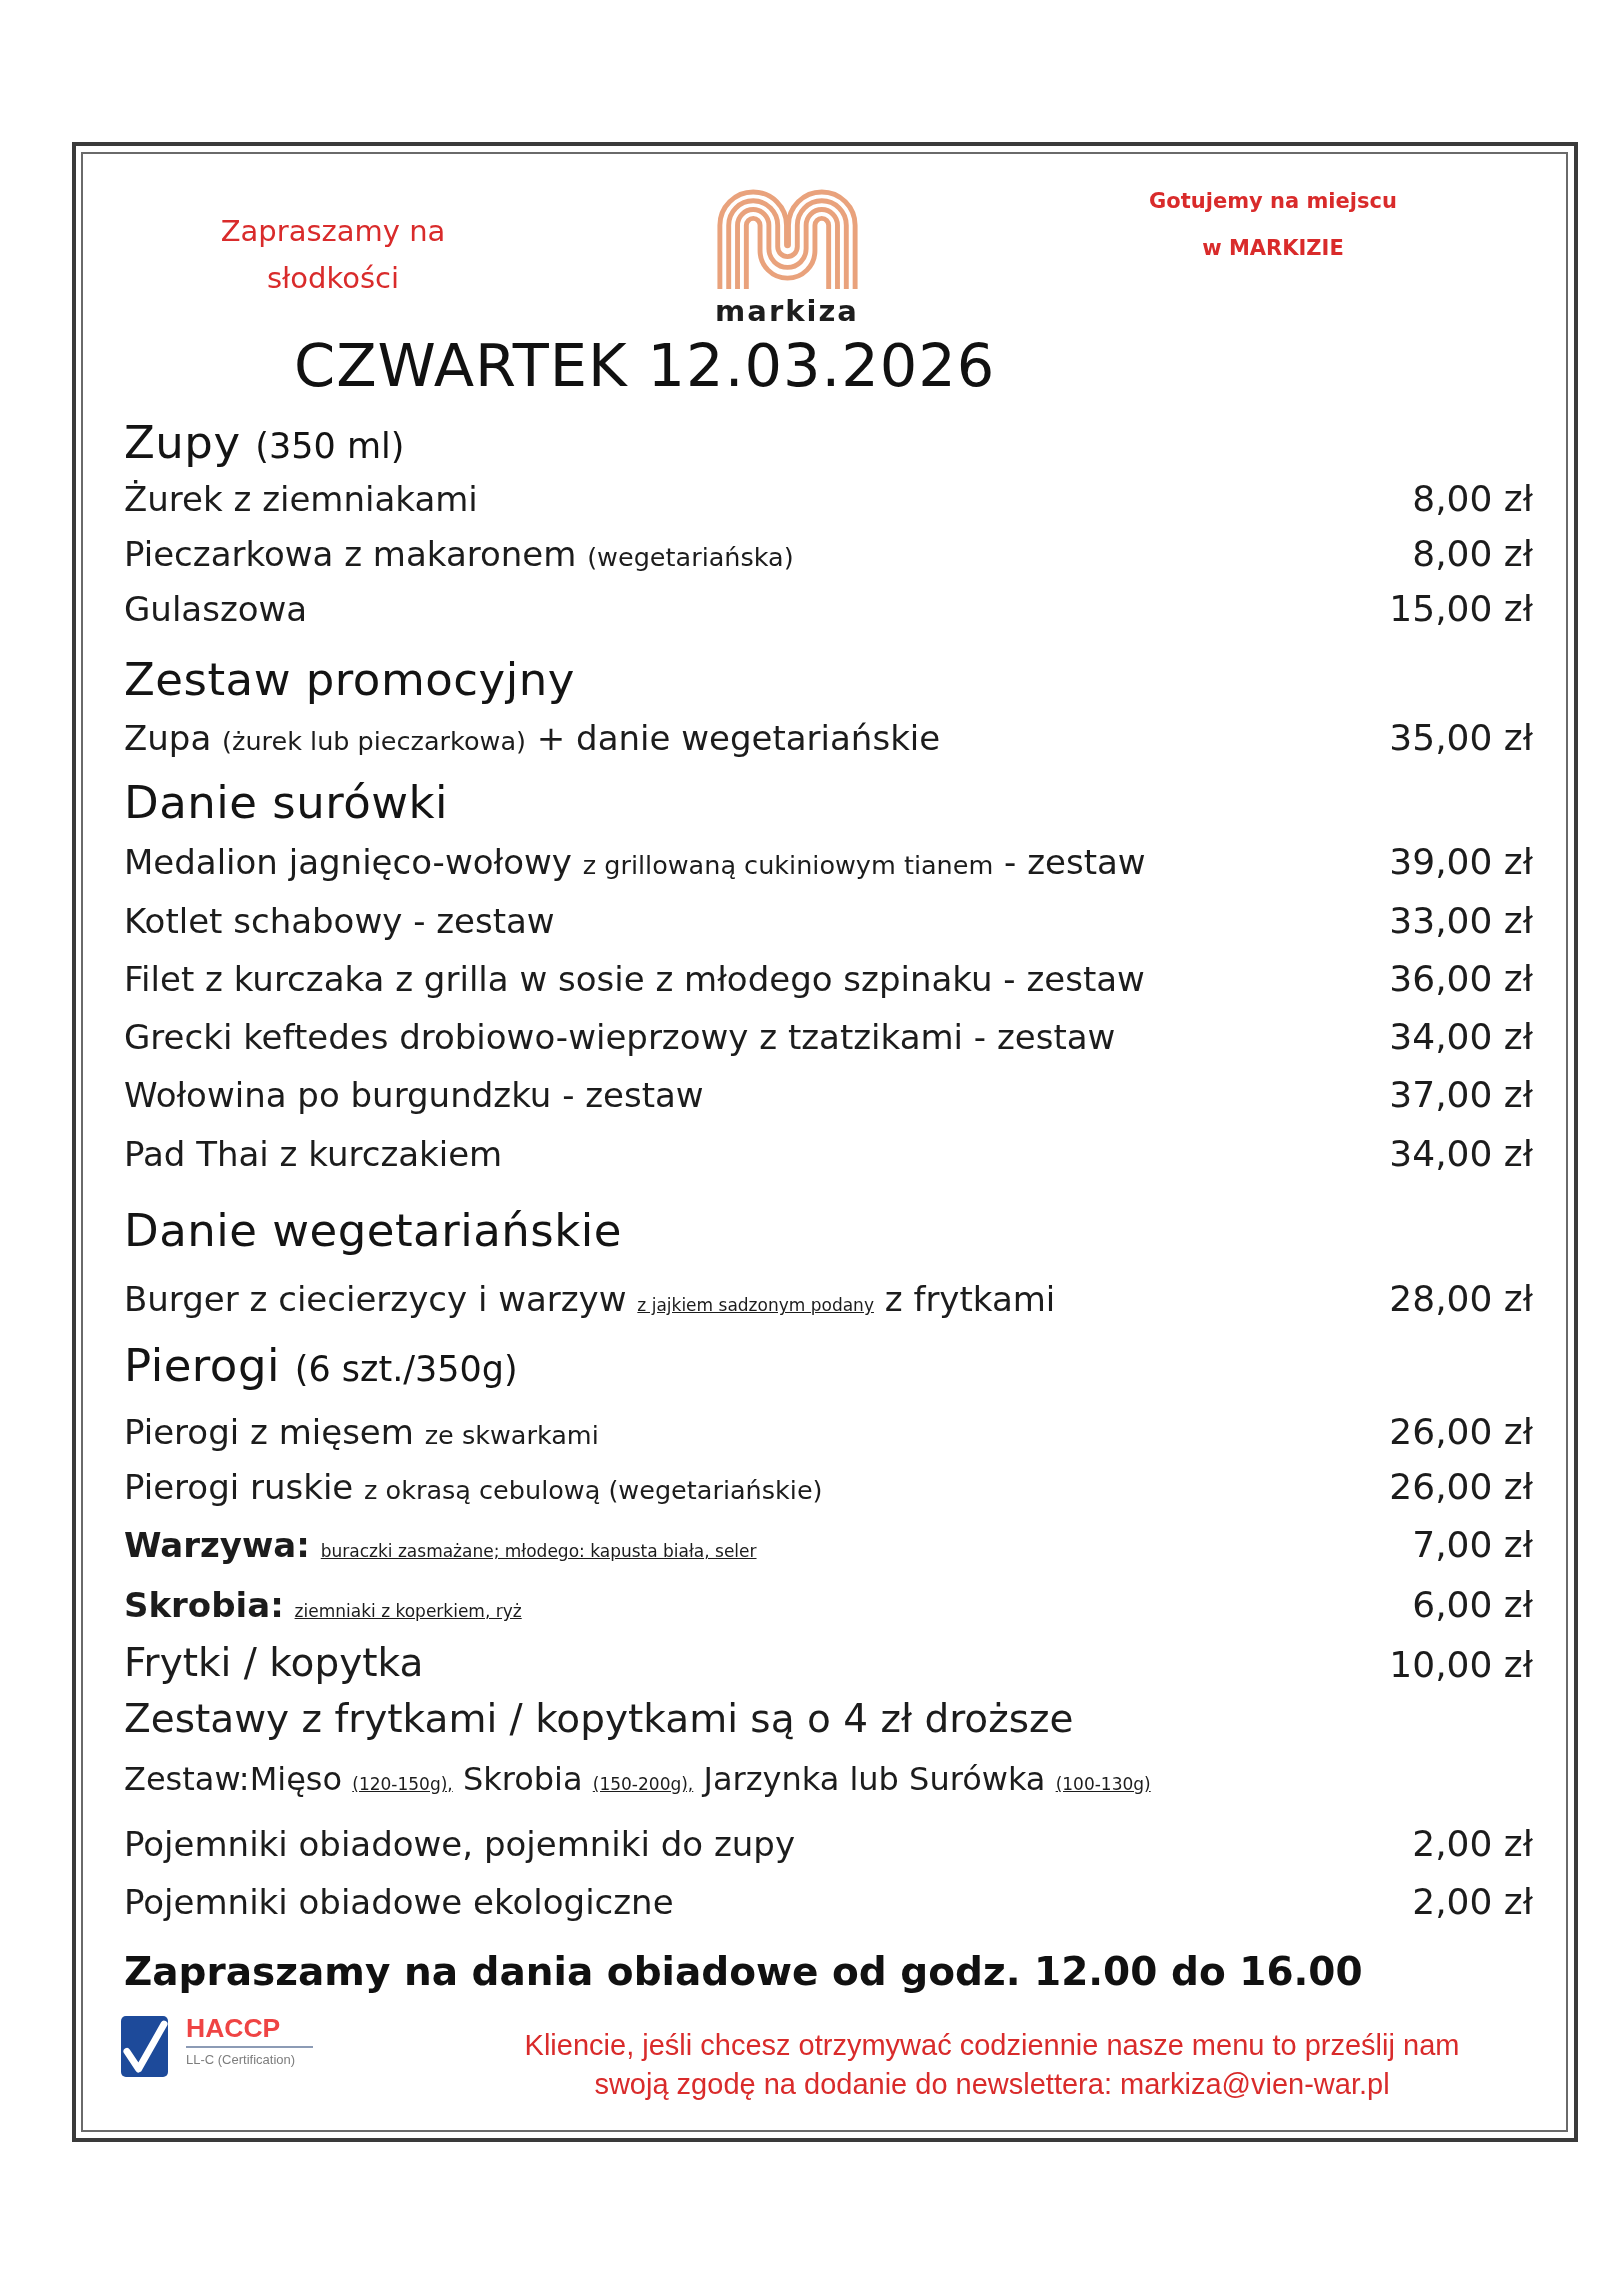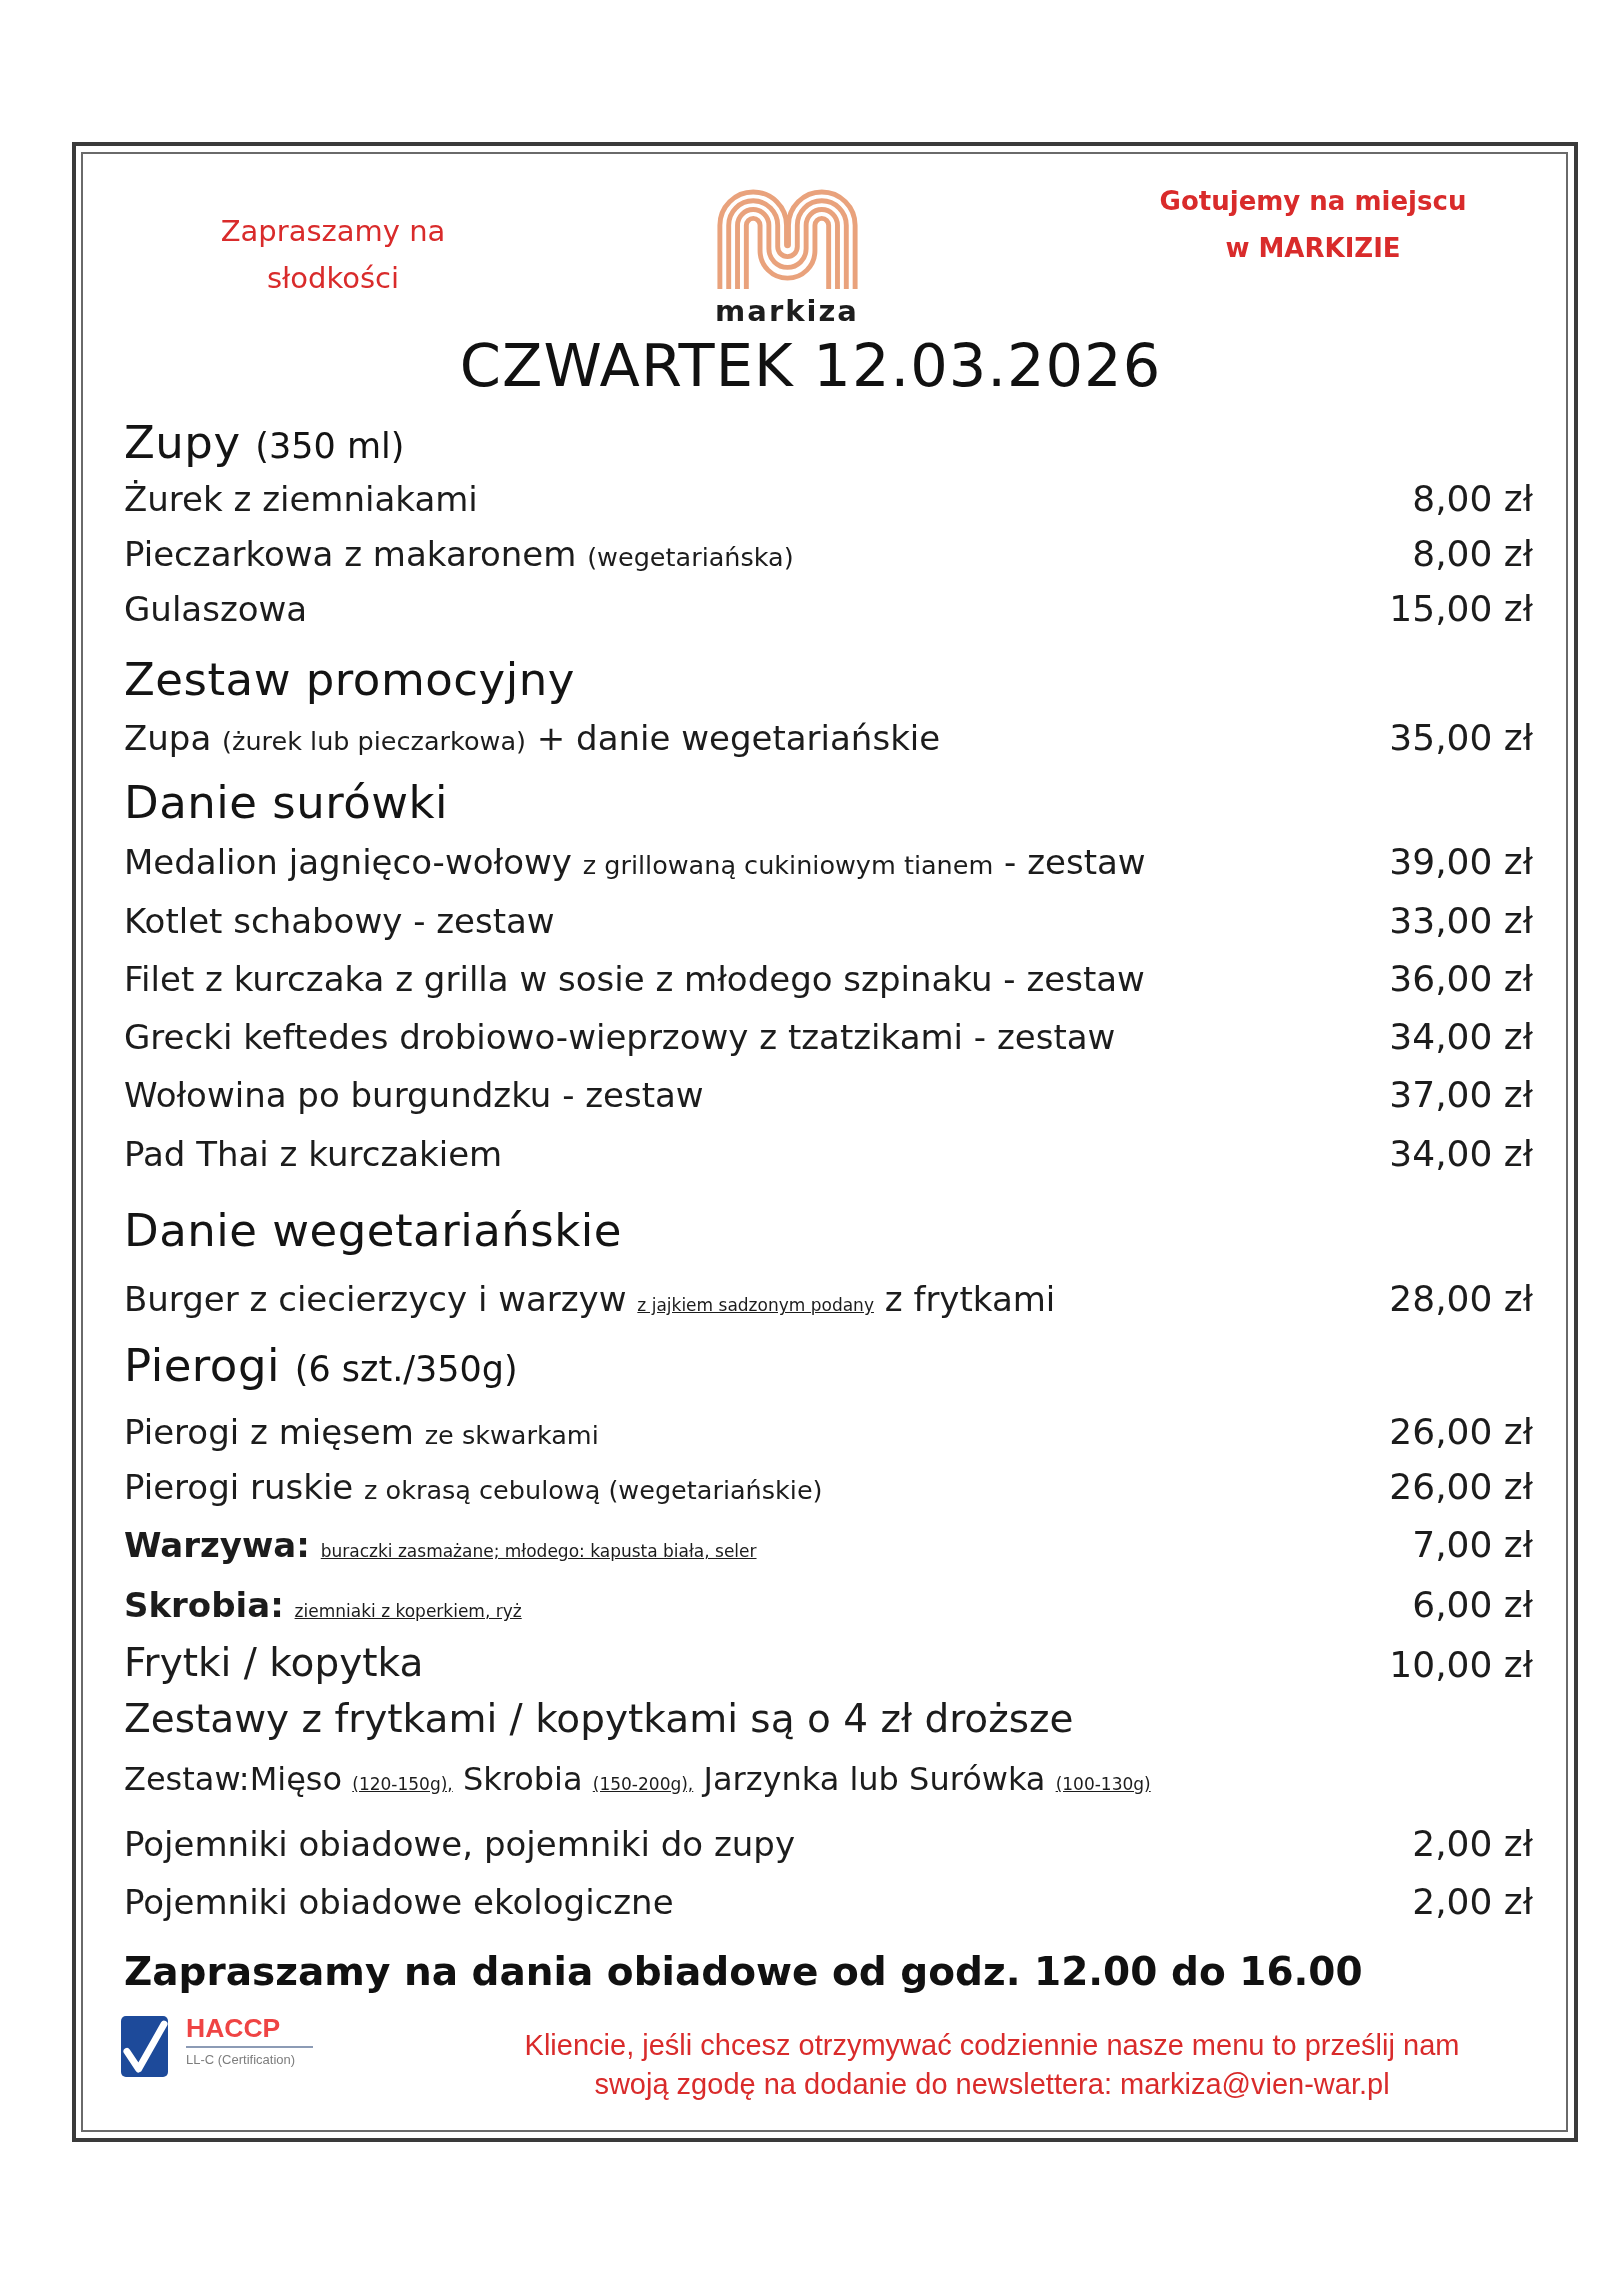--- a/index.html
+++ b/index.html
@@ -5,24 +5,24 @@
   html, body { margin: 0; padding: 0; background: #ffffff; }
   body { width: 1621px; height: 2293px; position: relative; overflow: hidden;
          font-family: "DejaVu Sans", sans-serif; color: #1c1c1c; }
   .frame-outer { position: absolute; left: 72px; top: 142px; width: 1506px; height: 2000px;
                  border: 4.9px solid #3a3a3a; box-sizing: border-box; }
   .frame-inner { position: absolute; left: 81px; top: 152px; width: 1487px; height: 1980px;
                  border: 2px solid #6a6a6a; box-sizing: border-box; }
   .abs { position: absolute; white-space: nowrap; }
   .red { color: #d92b2b; font-weight: bold; }
   .hdr-left { left: 176px; width: 314px; top: 208px; text-align: center; font-size: 29px; line-height: 47px; font-weight: normal; }
-  .hdr-right { left: 1127px; width: 372px; top: 178px; text-align: center; font-size: 26px; line-height: 47px; }
+  .hdr-right { left: 1087px; width: 372px; top: 178px; text-align: center; font-size: 21px; line-height: 47px; }
   .logo { left: 714px; top: 186px; width: 147px; height: 103px; }
   .brand { left: 689px; width: 196px; top: 294px; text-align: center; font-size: 29px; font-weight: bold; letter-spacing: 2px; color: #1e1e1e; }
-  .title { left: 294px; width: 1033px; top: 331px; text-align: center; font-size: 59px; letter-spacing: 1px; color: #111; }
+  .title { left: 294px; width: 1033px; top: 331px; text-align: left; font-size: 59px; letter-spacing: 1px; color: #111; }
   .row { position: absolute; left: 124px; width: 1409px; height: 49px; }
   .row .name { position: absolute; left: 0; bottom: 7.8px; white-space: nowrap; font-size: 34px; }
   .row .price { position: absolute; right: 0; bottom: 7.8px; white-space: nowrap; font-size: 36px; }
   .small { font-size: 25.5px; }
   .tiny { font-size: 17px; text-decoration: underline; }
   .section { position: absolute; left: 124px; white-space: nowrap; font-size: 45px; color: #141414; letter-spacing: 0.5px; }
   .section .small { font-size: 35px; letter-spacing: 0; }
   .bold-lbl { font-weight: bold; }
   .bottom-call { left: 124px; top: 1949px; font-size: 39px; font-weight: bold; color: #111; }
   .haccp-box { left: 121px; top: 2016px; width: 47px; height: 61px; background: #1d4a9a; border-radius: 4.9px; }

